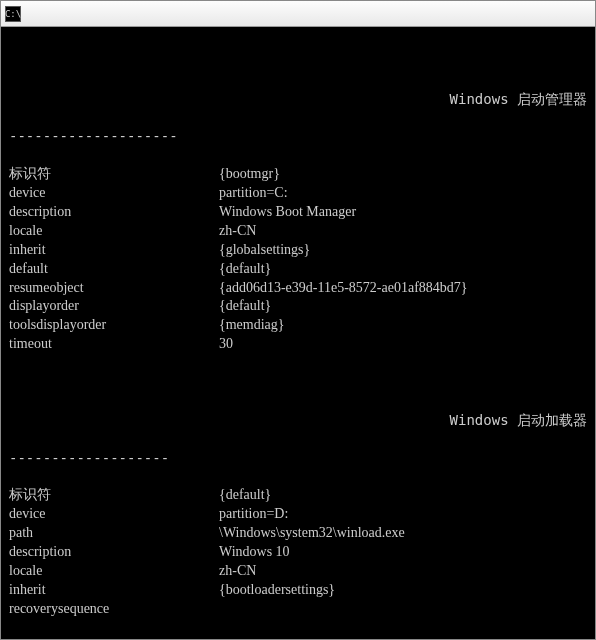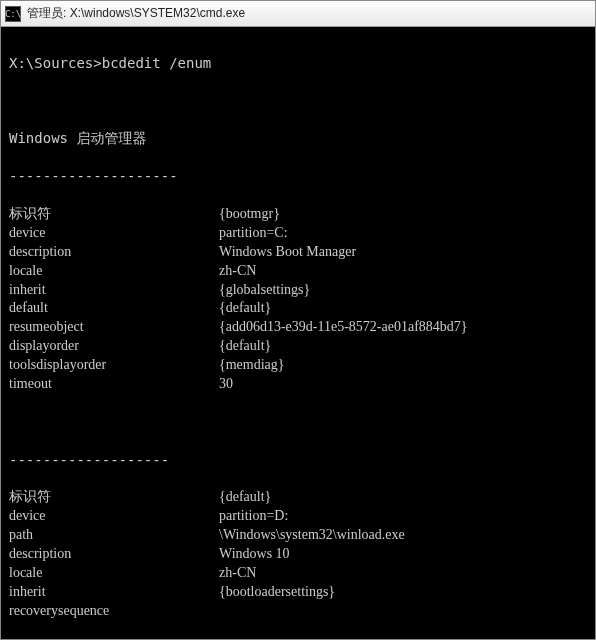--- a/index.html
+++ b/index.html
@@ -39,35 +39,34 @@
   .terminal {
     padding: 6px 8px;
     color: #ccc;
     line-height: 1.35;
     white-space: pre;
     font-family: "NSimSun", "Consolas", monospace;
   }
   .row { white-space: pre; font-family: Liberation Serif, serif; }
   .label { display: inline-block; width: 210px; }
   .divider { color: #ccc; }
-  .section-title { color: #ccc; }
+  .section-title { color: #ccc; text-align: right; }
   .prompt-line { margin-top: 2px; }
 </style>
 </head>
 <body>
 
 <div class="titlebar">
   <span class="titlebar-icon">C:\</span>
-  <span>管理员: X:\windows\SYSTEM32\cmd.exe</span>
 </div>
 
 <div class="terminal">
-<div class="prompt-line"><span>X:\Sources&gt;</span><span>bcdedit /enum</span></div>
 <div>&nbsp;</div>
 <div class="section-title">Windows 启动管理器</div>
 <div class="divider">--------------------</div>
 <div id="section1-rows"><div class="row"><span class="label">标识符</span><span>{bootmgr}</span></div><div class="row"><span class="label">device</span><span>partition=C:</span></div><div class="row"><span class="label">description</span><span>Windows Boot Manager</span></div><div class="row"><span class="label">locale</span><span>zh-CN</span></div><div class="row"><span class="label">inherit</span><span>{globalsettings}</span></div><div class="row"><span class="label">default</span><span>{default}</span></div><div class="row"><span class="label">resumeobject</span><span>{add06d13-e39d-11e5-8572-ae01af884bd7}</span></div><div class="row"><span class="label">displayorder</span><span>{default}</span></div><div class="row"><span class="label">toolsdisplayorder</span><span>{memdiag}</span></div><div class="row"><span class="label">timeout</span><span>30</span></div></div>
 <div>&nbsp;</div>
+<div class="section-title">Windows 启动加载器</div>
 <div class="divider">-------------------</div>
 <div id="section2-rows"><div class="row"><span class="label">标识符</span><span>{default}</span></div><div class="row"><span class="label">device</span><span>partition=D:</span></div><div class="row"><span class="label">path</span><span>\Windows\system32\winload.exe</span></div><div class="row"><span class="label">description</span><span>Windows 10</span></div><div class="row"><span class="label">locale</span><span>zh-CN</span></div><div class="row"><span class="label">inherit</span><span>{bootloadersettings}</span></div><div class="row"><span class="label">recoverysequence</span></div></div>
 
 
 </div>
 
 </body></html>

